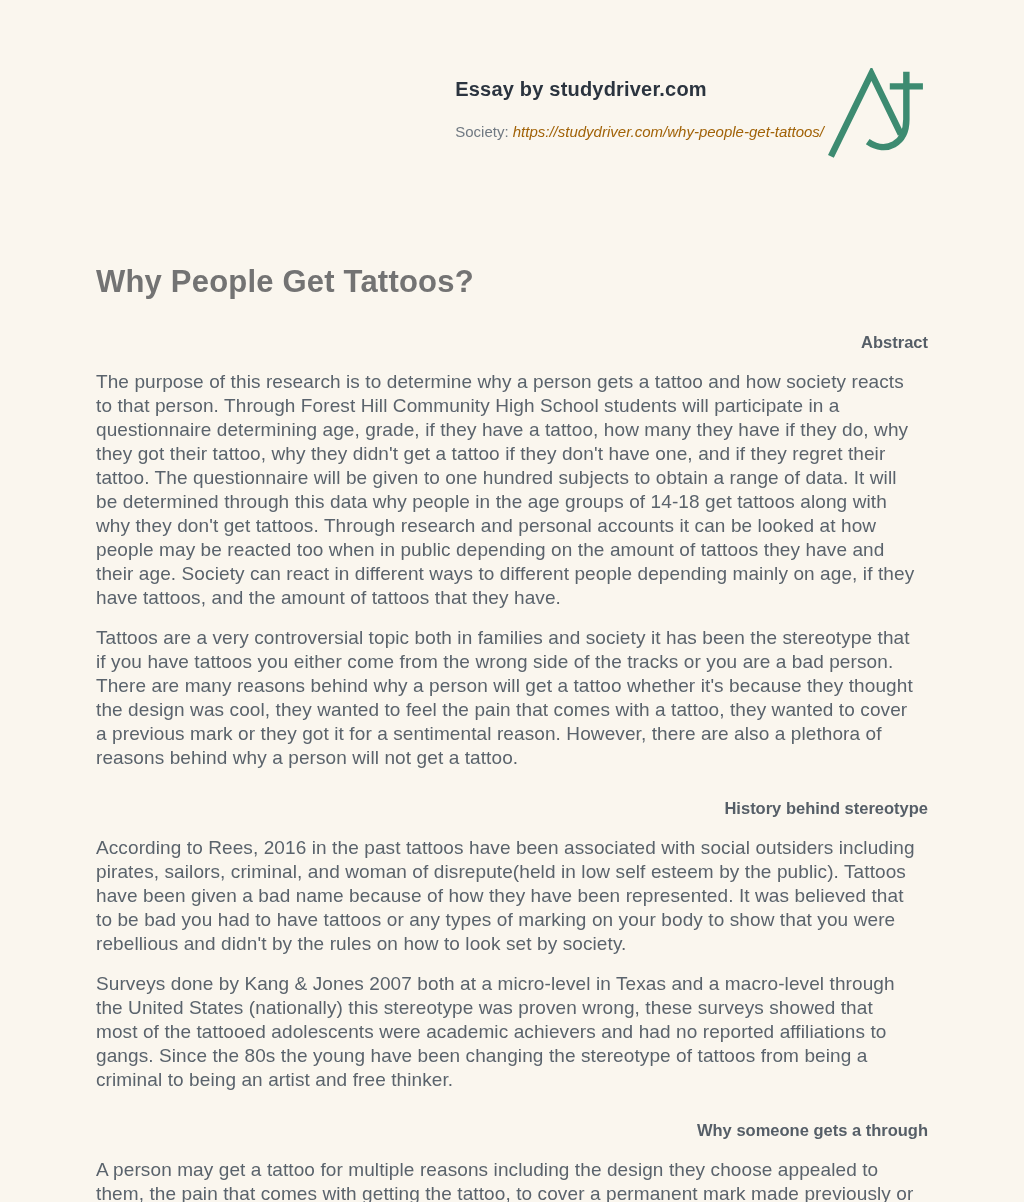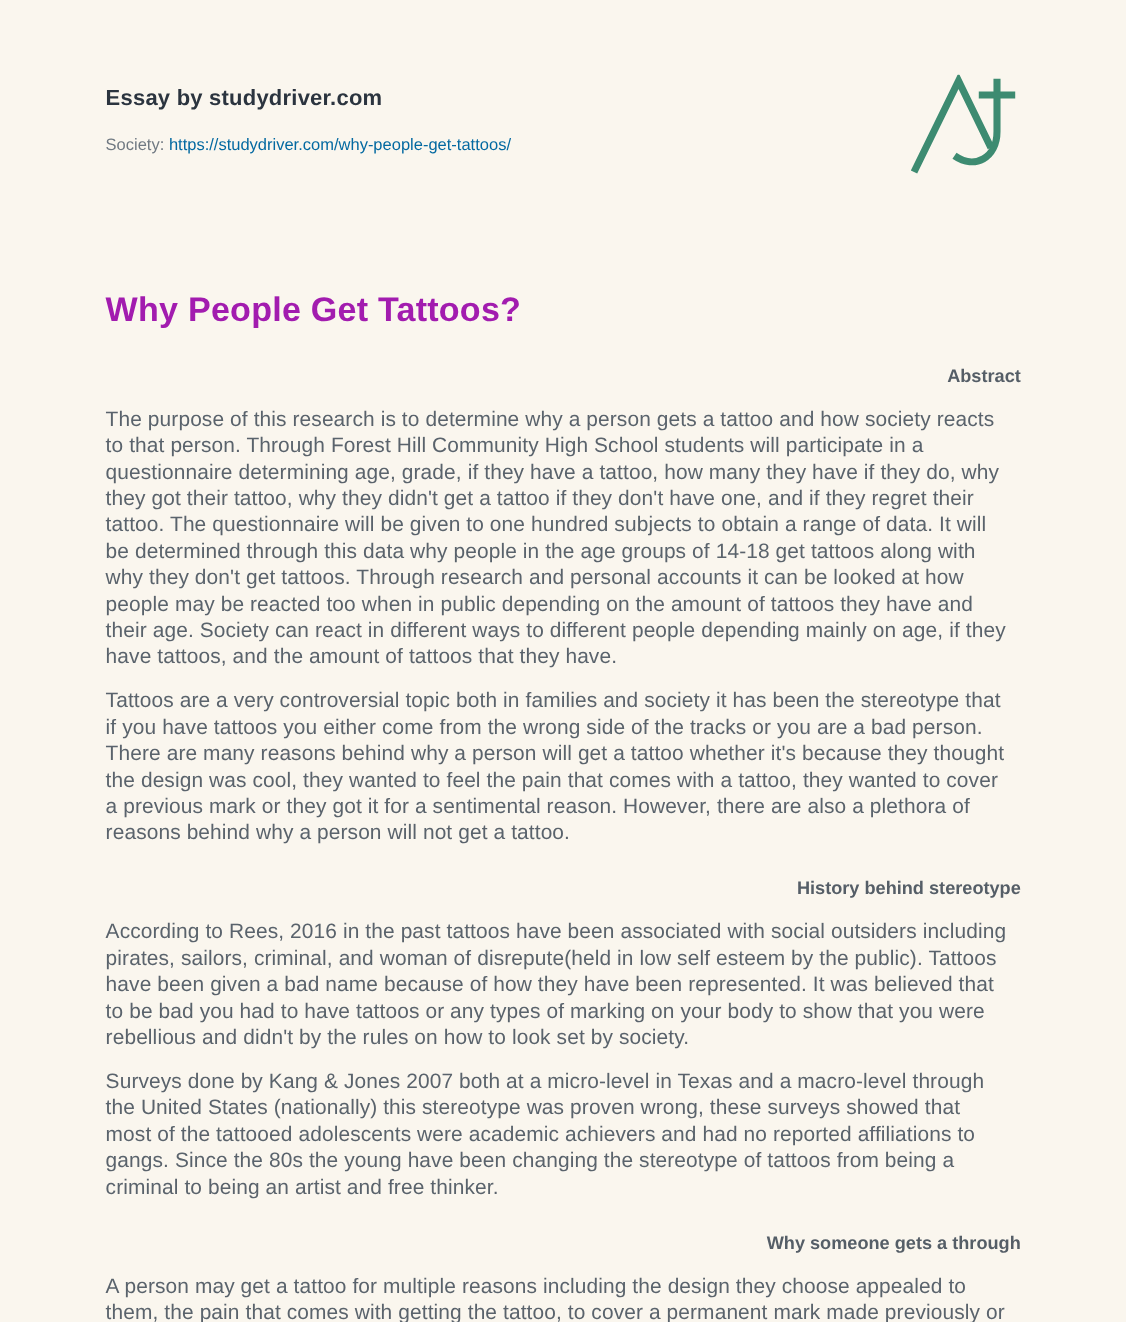--- a/index.html
+++ b/index.html
@@ -19,42 +19,43 @@
   .page {
     width: 1024px;
     height: 1202px;
     padding: 68px 96px 0 96px;
     position: relative;
   }
 
   
   .header {
     display: flex;
-    justify-content: space-between;
+    justify-content: flex-end;
     align-items: flex-start;
   }
 
   .header-left { padding-top: 10px; }
 
   .essay-by {
     font-size: 20px;
     font-weight: bold;
     color: #2b343f;
     letter-spacing: 0.2px;
   }
 
   .source-line {
     margin-top: 22px;
     font-size: 15px;
     color: #707982;
   }
 
   .source-line a {
-    color: #0369a1;
+    color: #a16207;
     text-decoration: none;
+    font-style: italic;
   }
 
   .logo {
     width: 104px;
     height: 92px;
     flex-shrink: 0;
     margin-right: 0px;
   }
 
   .logo svg { width: 100%; height: 100%; }
@@ -63,21 +64,21 @@
     stroke: #3d8b71;
     stroke-width: 7;
     stroke-linecap: butt;
   }
 
   
   .article-title {
     margin-top: 104px;
     font-size: 31px;
     font-weight: bold;
-    color: #a21caf;
+    color: #737373;
     letter-spacing: 0.2px;
   }
 
   .article-body { margin-top: 30px; }
 
   .block-heading {
     font-size: 16.5px;
     color: #555e67;
     margin: 26px 0 16px 0;
     line-height: 24px;

